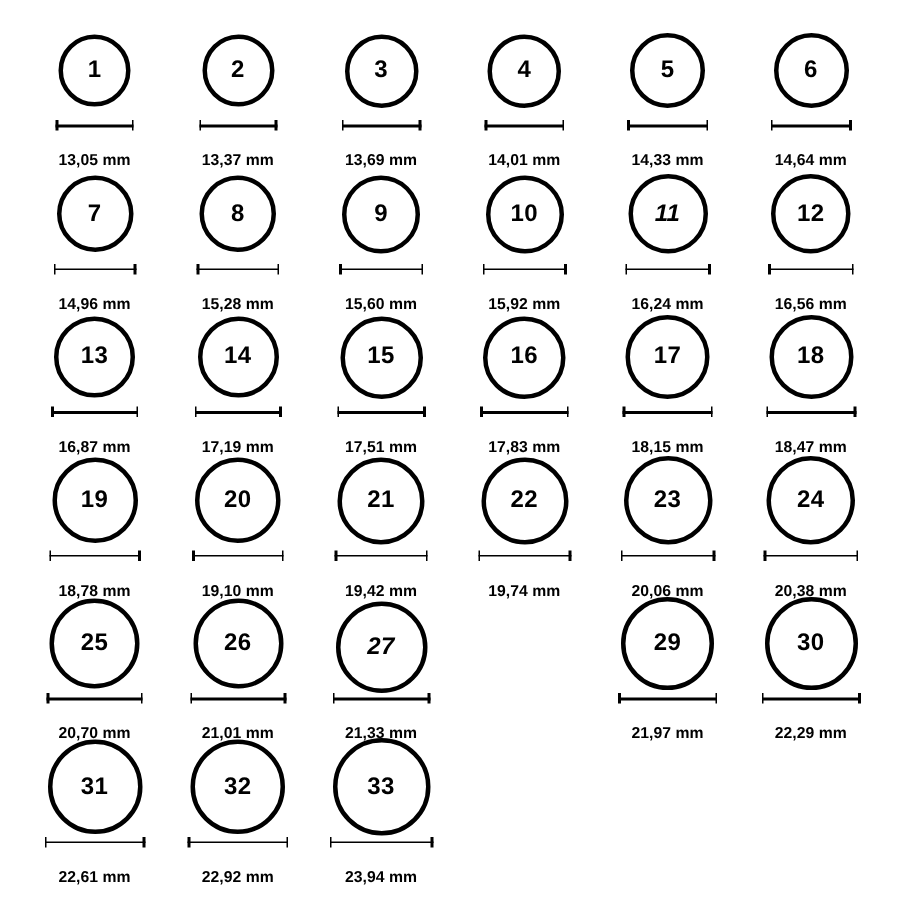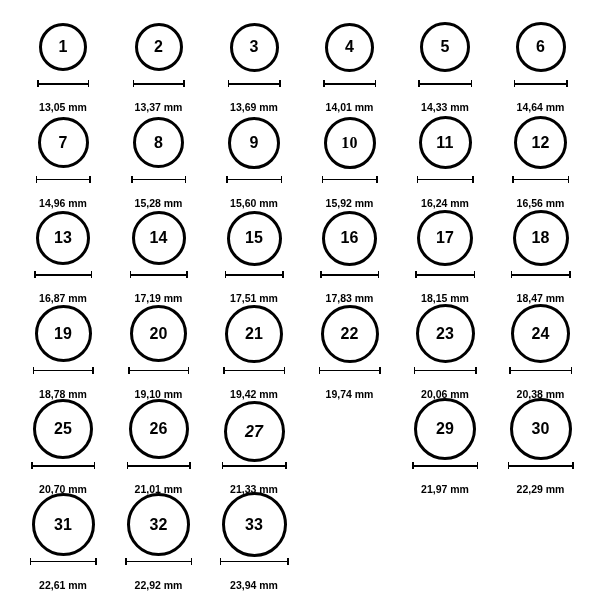--- a/index.html
+++ b/index.html
@@ -196,35 +196,35 @@
         </div>
       </div>
       <div class="dim-wrap">
         <div class="dim-bar" style="width: 56px;">
           <div class="dim-line"></div>
         </div>
         <div class="dim-label">15,60 mm</div>
       </div>
     </div>
     <div class="ring-cell" style="left: 302.5px; top: 109.5px; width: 94px;">
-      <div style="height: 66px; display: flex; align-items: center; justify-content: flex-end; font-family: Liberation Serif, serif;">
+      <div style="height: 66px; display: flex; align-items: center; justify-content: flex-end;">
         <div class="ring-circle" style="width: 52px; height: 52px;">
           <span class="ring-number">10</span>
         </div>
       </div>
       <div class="dim-wrap">
         <div class="dim-bar" style="width: 56px;">
           <div class="dim-line"></div>
         </div>
         <div class="dim-label">15,92 mm</div>
       </div>
     </div>
     <div class="ring-cell" style="left: 398px; top: 109.5px; width: 94px;">
       <div style="height: 66px; display: flex; align-items: center; justify-content: center;">
-        <div class="ring-circle" style="width: 53px; height: 53px;">
+        <div class="ring-circle" style="width: 53px; height: 53px; font-style: italic;">
           <span class="ring-number">11</span>
         </div>
       </div>
       <div class="dim-wrap">
         <div class="dim-bar" style="width: 57px;">
           <div class="dim-line"></div>
         </div>
         <div class="dim-label">16,24 mm</div>
       </div>
     </div>

